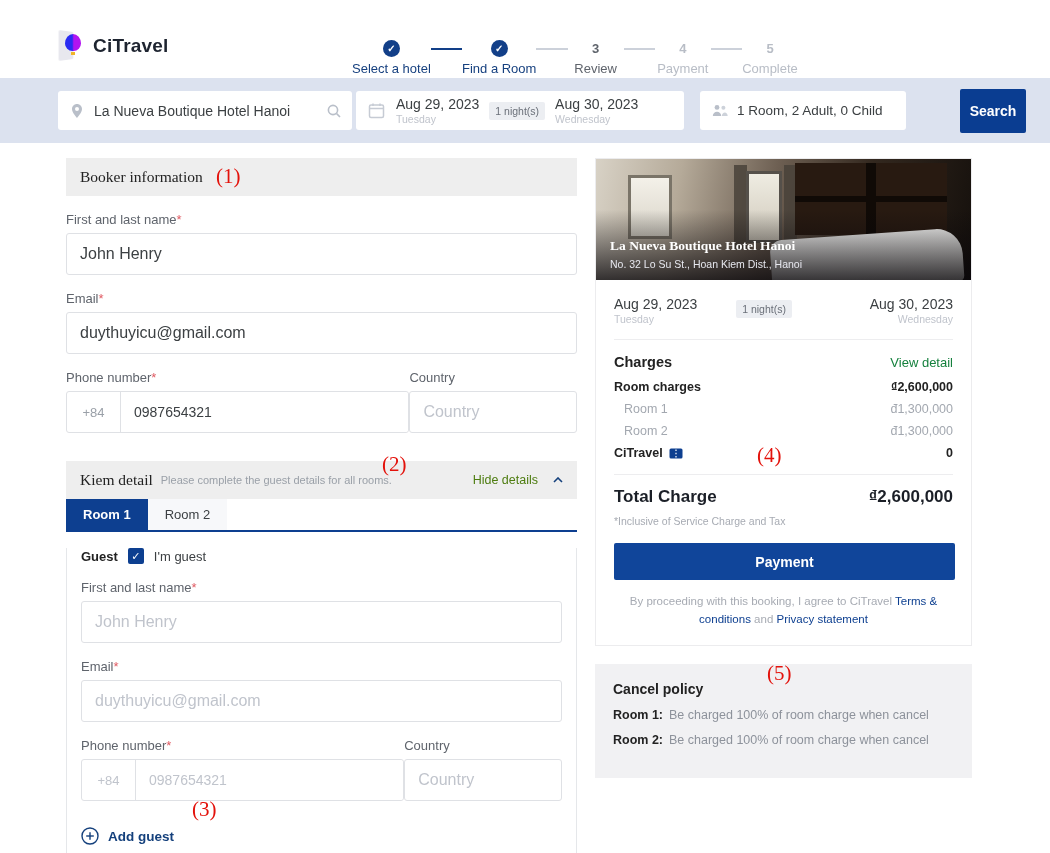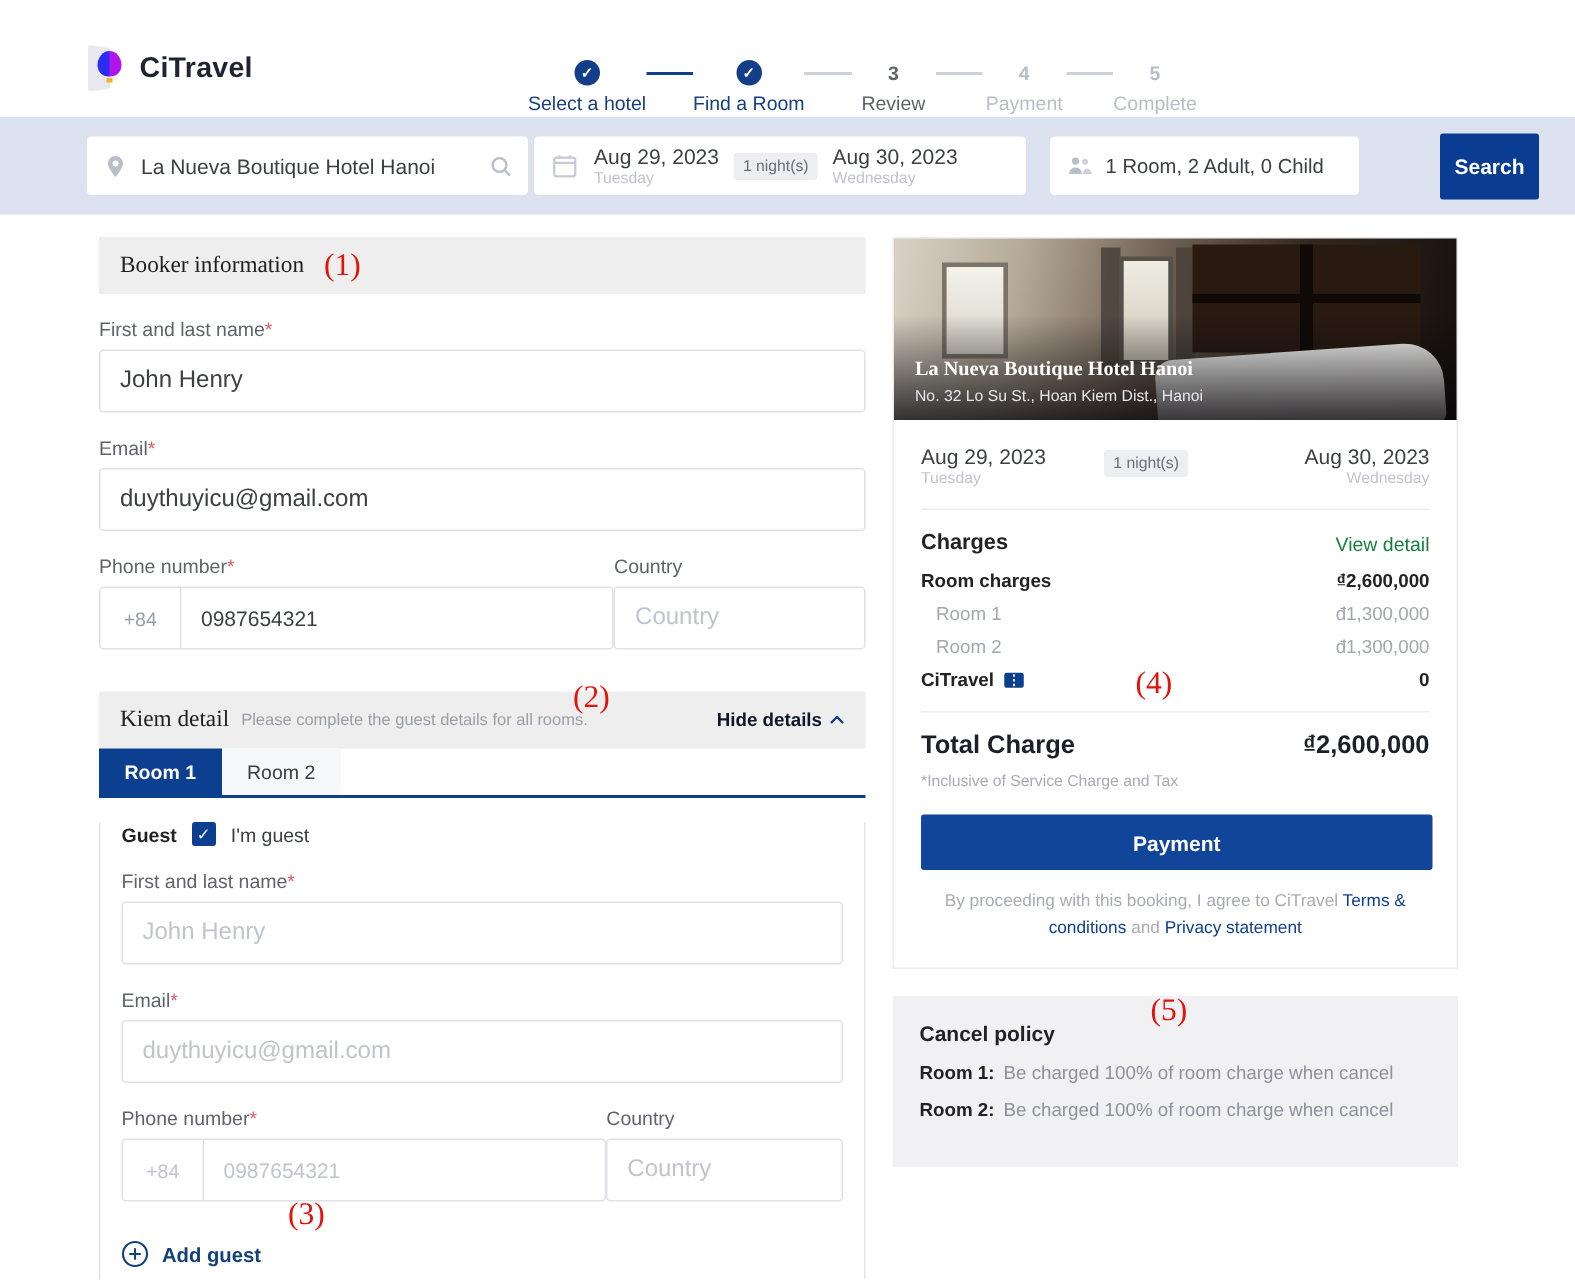--- a/index.html
+++ b/index.html
@@ -44,21 +44,21 @@
   .occ-text { font-size:13.5px; color:#3c4043; margin-left:9px; }
   .search-btn { position:absolute; left:960px; top:11px; width:66px; height:44px; background:#0a3d91; color:#fff; border:0; border-radius:2px; font-size:14px; font-weight:bold; font-family:"Liberation Sans",sans-serif; cursor:pointer; }
 
   
   .col-left { position:absolute; left:66px; top:158px; width:511px; }
   .col-right { position:absolute; left:595px; top:158px; width:377px; }
 
   .section-bar { height:38px; background:#eeeeee; display:flex; align-items:center; padding:0 14px; }
   .section-title { font-family:"Liberation Serif", serif; font-size:15.5px; color:#222; }
   .section-sub { font-size:11px; color:#9aa0a8; margin-left:8px; }
-  .hide-details { margin-left:auto; font-size:12.5px; font-weight:bold; color:#0f172a; cursor:pointer; display:flex; align-items:center; gap:5px; }
+  .hide-details { margin-left:auto; font-size:12.5px; font-weight:normal; color:#4d7c0f; cursor:pointer; display:flex; align-items:center; gap:15px; }
 
   .f-label { margin:16px 0 6px; font-size:13px; color:#5f646c; }
   .req { color:#e05b63; }
   .f-input { width:100%; height:42px; border:1px solid #dfe1e5; border-radius:3px; padding:0 13px; font-size:16px; color:#3c4043; font-family:"Liberation Sans",sans-serif; outline:none; background:#fff; }
   .f-input::placeholder { color:#c0c4cc; }
   .row2 { display:flex; }
   .row2 .c-phone { flex:0 0 67.2%; }
   .row2 .c-country { flex:1; }
   .phone-group { display:flex; height:42px; border:1px solid #dfe1e5; border-radius:3px; background:#fff; }
   .phone-prefix { flex:0 0 54px; display:flex; align-items:center; justify-content:center; font-size:13px; color:#9aa0a8; border-right:1px solid #dfe1e5; }

